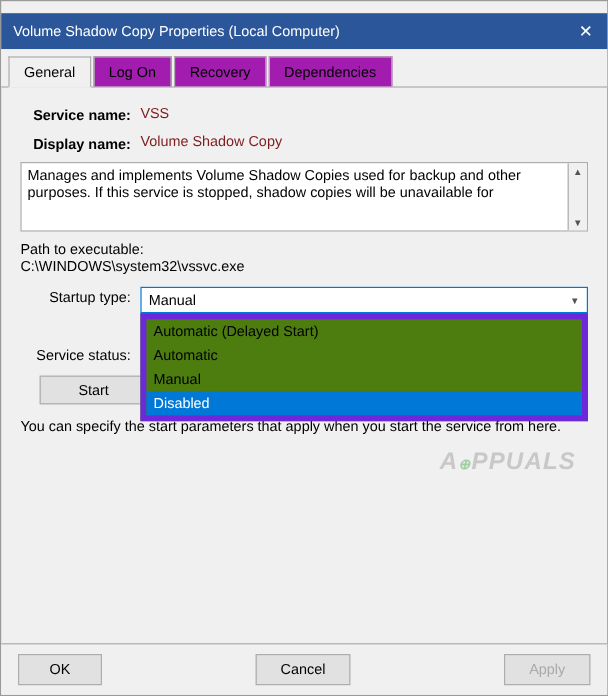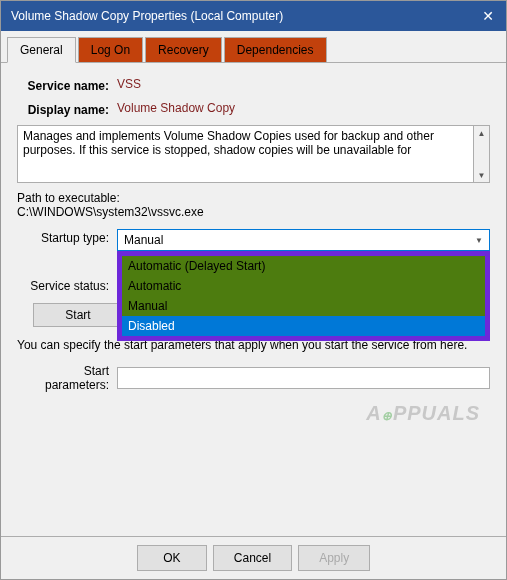--- a/index.html
+++ b/index.html
@@ -31,20 +31,21 @@
 
     .title-bar {
       background: #2b579a;
       color: white;
       padding: 6px 10px;
       display: flex;
       justify-content: space-between;
       align-items: center;
       height: 30px;
       flex-shrink: 0;
+      margin-top: 10px;
     }
 
     .title-bar-text {
       font-size: 12px;
       font-weight: normal;
     }
 
     .title-bar-close {
       cursor: pointer;
       font-size: 14px;
@@ -60,21 +61,21 @@
       border-bottom: 1px solid #adadad;
       display: flex;
       padding: 6px 6px 0 6px;
       flex-shrink: 0;
     }
 
     .tab {
       padding: 5px 12px;
       border: 1px solid #adadad;
       border-bottom: none;
-      background: #c2410c;
+      background: #a21caf;
       cursor: pointer;
       margin-right: 2px;
       font-size: 12px;
       color: #000;
     }
 
     .tab.active {
       background: #f0f0f0;
       border-bottom: 1px solid #f0f0f0;
       margin-bottom: -1px;
@@ -284,21 +285,21 @@
     .watermark {
       font-size: 22px;
       font-weight: bold;
       color: rgba(160, 160, 160, 0.5);
       letter-spacing: 2px;
       font-style: italic;
     }
 
     .bottom-bar {
       display: flex;
-      justify-content: center;
+      justify-content: space-between;
       padding: 8px 14px;
       border-top: 1px solid #adadad;
       gap: 6px;
       background: #f0f0f0;
       flex-shrink: 0;
     }
 
     .bottom-btn {
       padding: 5px 20px;
       border: 1px solid #adadad;
@@ -402,24 +403,20 @@
 
     <div class="buttons-row">
       <button class="btn">Start</button>
       <button class="btn disabled">Stop</button>
       <button class="btn disabled">Pause</button>
       <button class="btn disabled">Resume</button>
     </div>
 
     <div class="info-text">You can specify the start parameters that apply when you start the service from here.</div>
 
-    <div class="params-row">
-      <span class="params-label">Start parameters:</span>
-      <input class="params-input" type="text" value="" style="">
-    </div>
 
     <div class="watermark-area">
       <span class="watermark" style="font-size:20px; color: rgba(150,150,150,0.45); font-style:italic; font-weight:bold; letter-spacing:1px;">
         A<span style="color: rgba(100,180,100,0.55);">⊕</span>PPUALS
       </span>
     </div>
   </div>
 
   <div class="bottom-bar">
     <button class="bottom-btn primary">OK</button>

